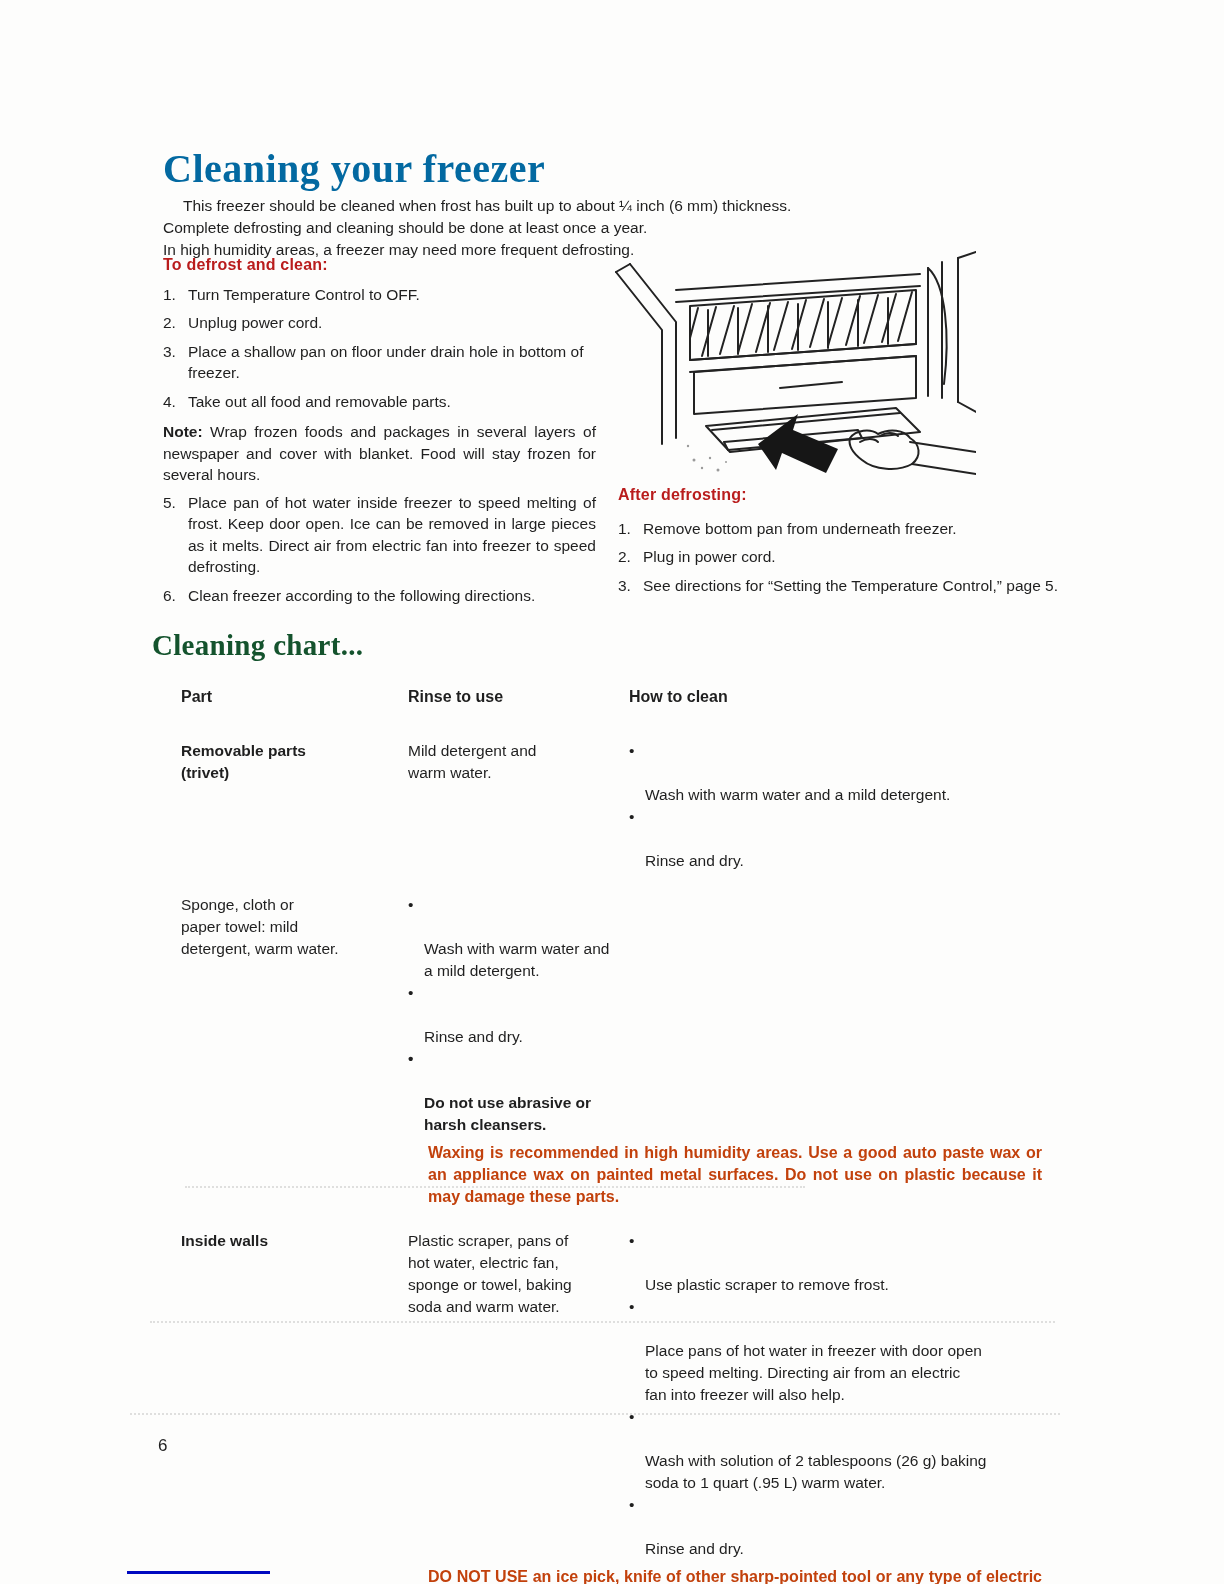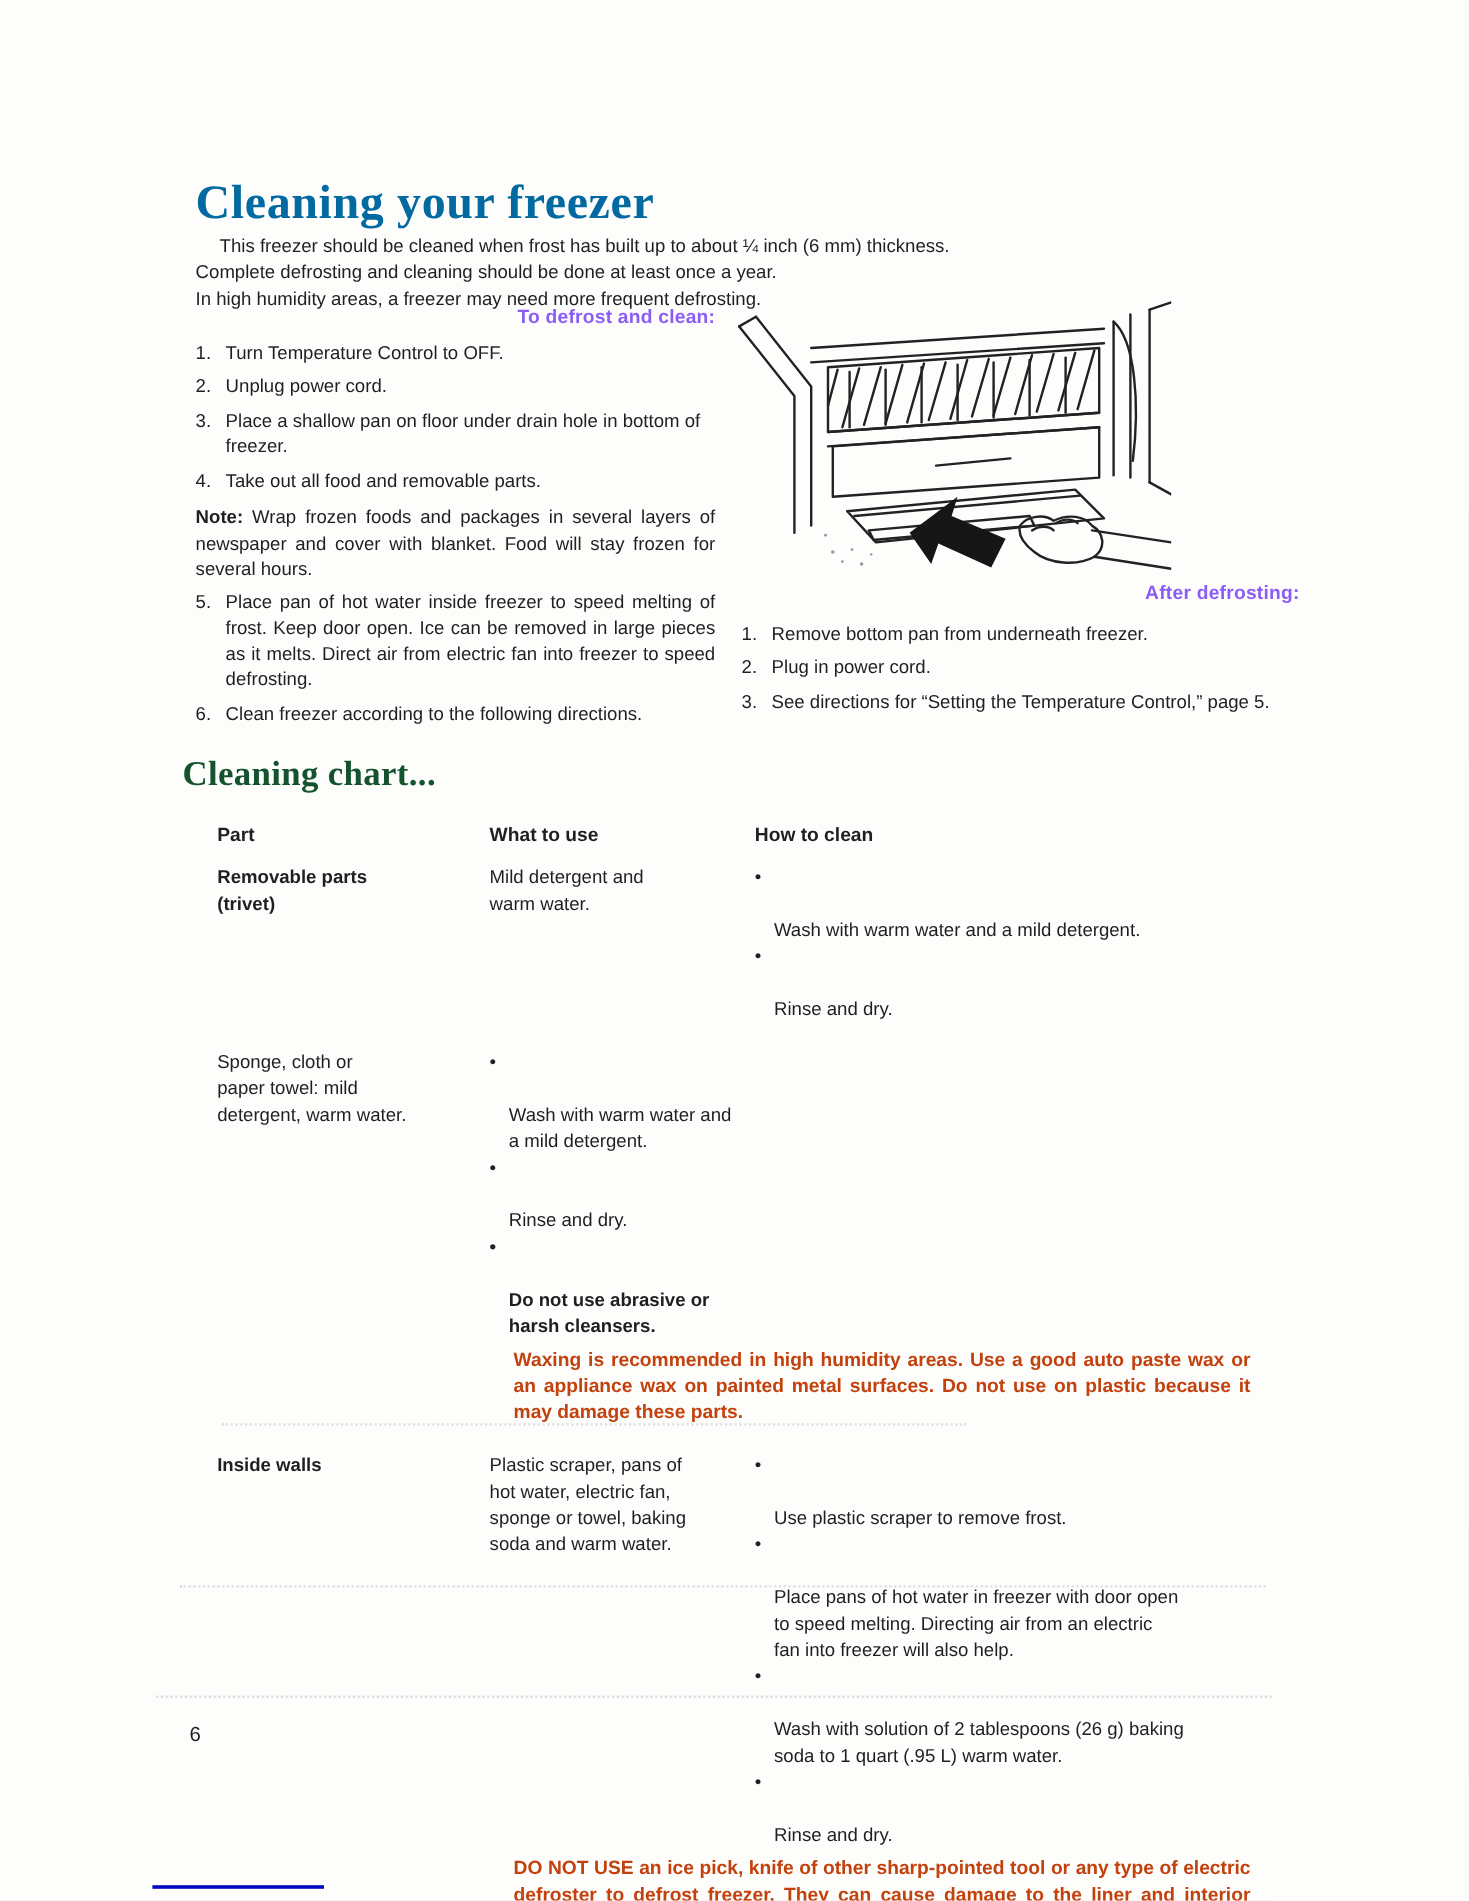--- a/index.html
+++ b/index.html
@@ -12,21 +12,21 @@
     color:#1f1f1f;
     overflow:hidden;
   }
   
   .doc-title{
     position:absolute;left:163px;top:118px;
     font-family:"Liberation Serif", serif;
     font-weight:bold;font-size:40px;letter-spacing:.5px;color:#0369a1;
   }
   .section-h{
-    font-size:16px;font-weight:bold;color:#8b5cf6;letter-spacing:.2px;text-align:right;
+    font-size:16px;font-weight:bold;color:#b91c1c;letter-spacing:.2px;
   }
   
   .intro{
     position:absolute;left:163px;top:179px;width:790px;
     font-size:15.5px;line-height:22px;white-space:pre-line;
     text-indent:20px;
   }
   
   .defrost-col{position:absolute;left:163px;top:254px;width:433px;font-size:15.5px;line-height:21.5px;}
   .defrost-col .section-h{margin-bottom:8px;}
@@ -39,21 +39,21 @@
   .illustration{position:absolute;left:598px;top:246px;width:378px;height:230px;}
   .after-col{position:absolute;left:618px;top:484px;width:465px;font-size:15.5px;line-height:21.5px;}
   .after-col .section-h{margin-bottom:12px;}
   
   .chart{position:absolute;left:0;top:630px;width:1224px;font-size:15.5px;line-height:22px;}
   .chart-h{
     font-family:"Liberation Serif", serif;font-weight:bold;font-size:29px;color:#14532d;
     margin:0 0 26px 152px;line-height:30px;letter-spacing:.3px;
   }
   .cgrid{display:grid;grid-template-columns:227px 221px 436px;padding-left:181px;}
-  .chart-header{margin-bottom:13px;font-weight:bold;font-size:16px;}
+  .chart-header{margin-bottom:32px;font-weight:bold;font-size:16px;}
   .chart-row{margin-bottom:22px;}
   .cell{padding-right:14px;}
   .cell.part{font-weight:bold;white-space:pre-line;}
   .cell.use{white-space:pre-line;}
   .bullet-item{position:relative;padding-left:16px;white-space:pre-line;}
   .bullet-item .bdot{position:absolute;left:0;top:0;}
   .bullet-item.bold{font-weight:bold;}
   .row-note{
     margin:6px 0 20px 428px;width:614px;
     font-weight:bold;font-size:16px;line-height:22px;
@@ -204,21 +204,21 @@
           <span class="num">3.</span>
           <span>See directions for “Setting the Temperature Control,” page 5.</span>
         </div>
       </div>
   </div>
 
   <div class="chart">
     <h2 class="chart-h">Cleaning chart...</h2>
     <div class="cgrid chart-header">
       <div class="cell">Part</div>
-      <div class="cell">What to use</div>
+      <div class="cell">Rinse to use</div>
       <div class="cell">How to clean</div>
     </div>
     <div>
 
     <div class="chart-row">
           <div class="cgrid">
             <div class="cell part">Removable parts
 (trivet)</div>
             <div class="cell use">Mild detergent and
 warm water.</div>

